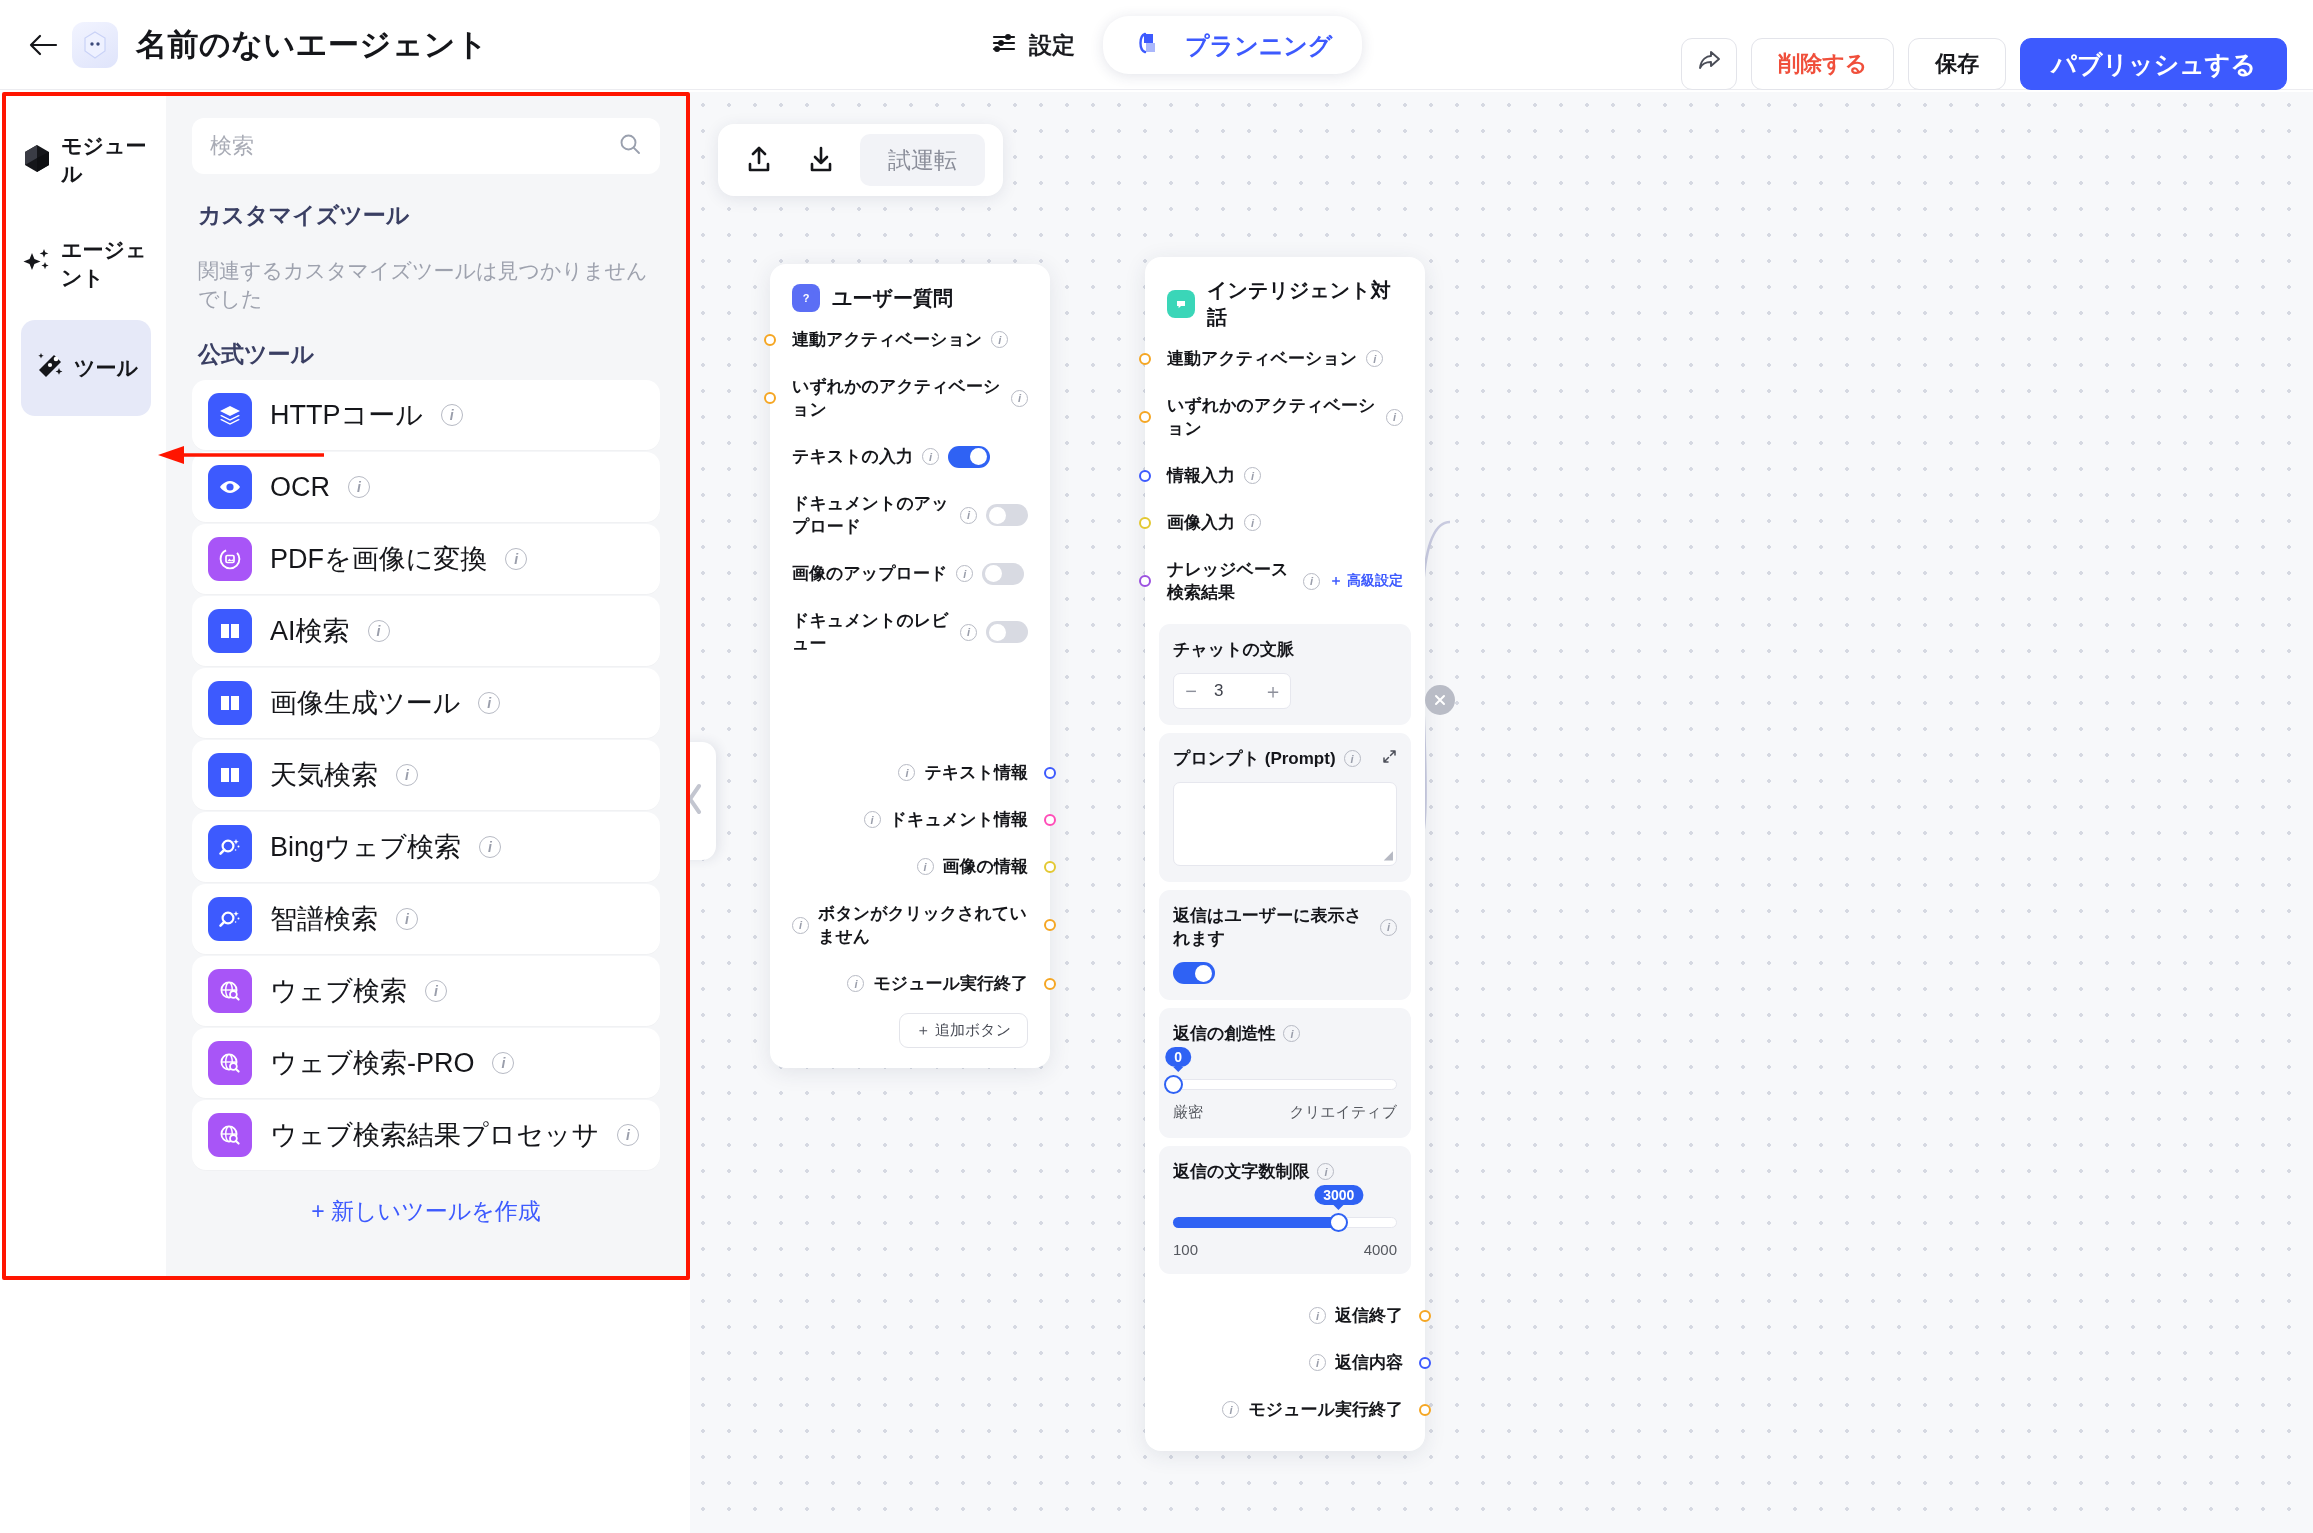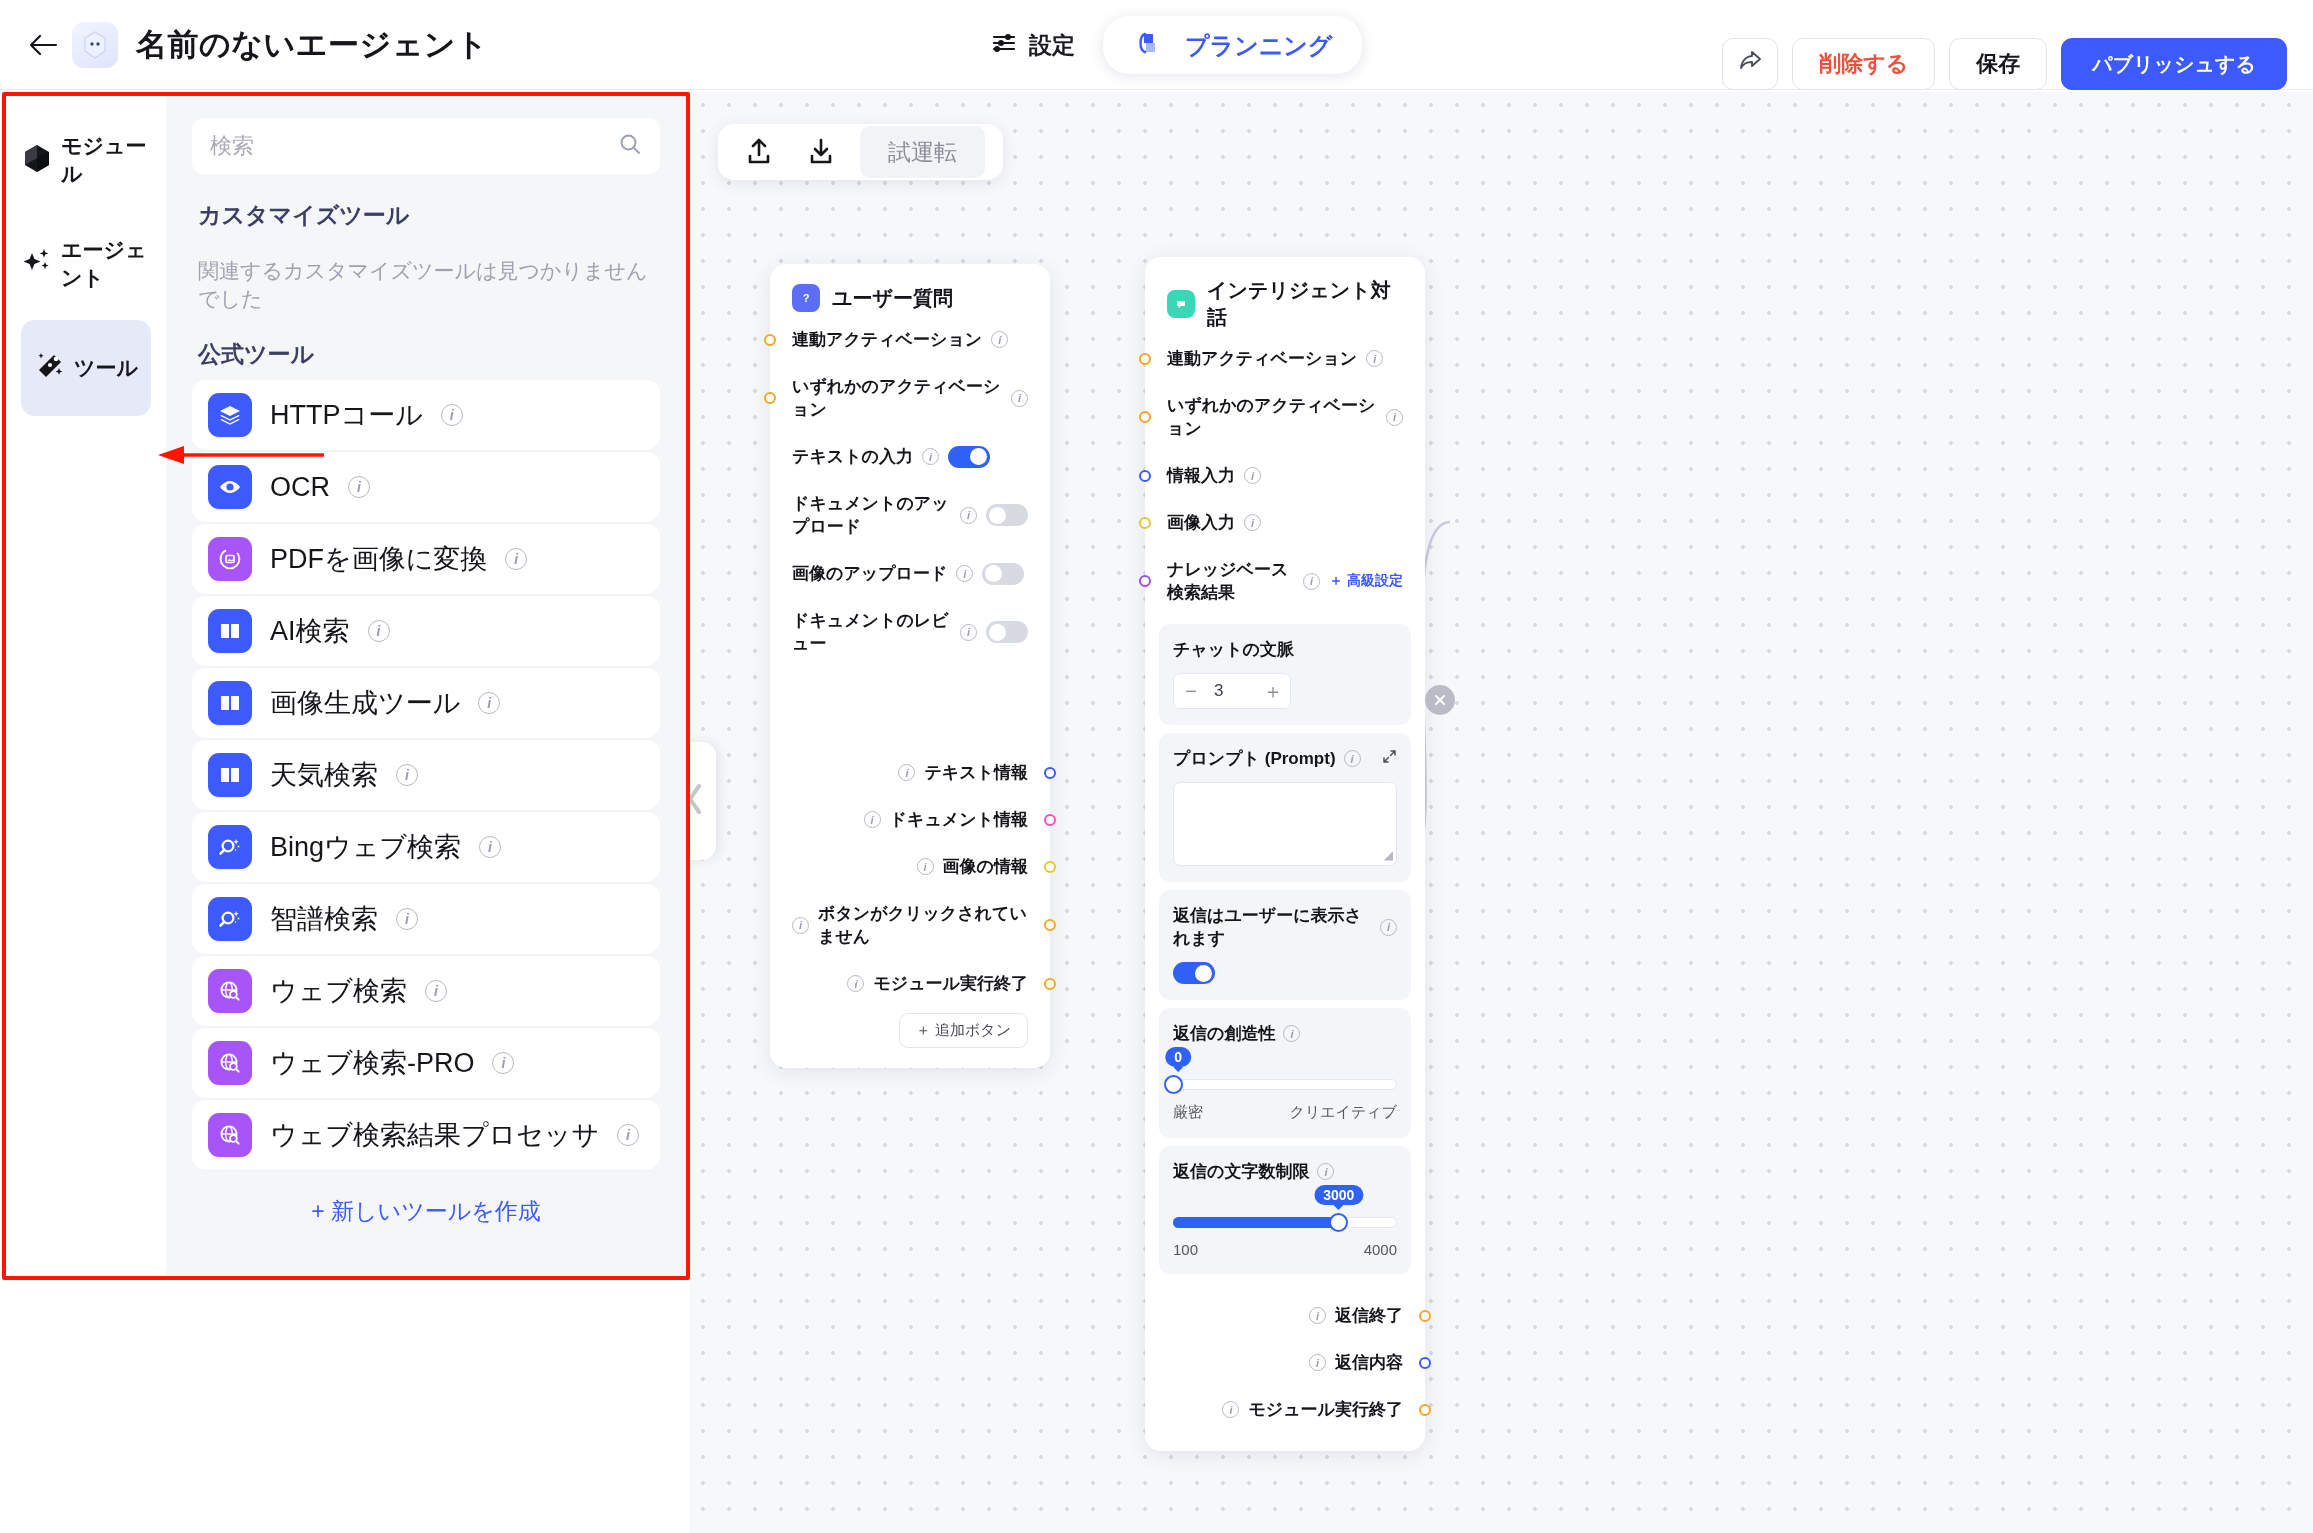--- a/index.html
+++ b/index.html
@@ -50,21 +50,21 @@
     width:56px; height:52px; border:1px solid #e3e4ea; border-radius:11px;
     background:#fff; display:flex; align-items:center; justify-content:center; cursor:pointer;
   }
   .hbtn {
     height:52px; border-radius:11px; border:1px solid #e3e4ea; background:#fff;
     display:flex; align-items:center; justify-content:center; cursor:pointer;
     font-size:22px; font-weight:700; padding: 0 26px;
   }
   .hbtn.danger { color:#f04f3b; }
   .hbtn.plain { color:#17181c; }
-  .hbtn.primary { background:#3d5afe; color:#fff; border-color:#3d5afe; padding:0 30px; font-size:20px;margin-top:28px; }
+  .hbtn.primary { background:#3d5afe; color:#fff; border-color:#3d5afe; padding:0 30px; font-size:25px;margin-top:28px; }
 
   
   .left-panel {
     position:absolute; left:2px; top:92px; width:688px; height:1188px;
     background:#fff; border:4px solid #ff1500; border-radius:2px;
     display:flex; overflow:hidden;
   }
   .rail {
     width:160px; flex:0 0 160px; background:#fff; padding-top:16px;
     display:flex; flex-direction:column; align-items:center; gap:8px;
@@ -118,21 +118,21 @@
 
   
   .canvas {
     position:absolute; left:690px; top:92px; right:0; bottom:0;
     background-color:#f7f8fa;
     background-image: radial-gradient(#d6d9e2 1.6px, transparent 1.6px);
     background-size: 26px 26px;
     overflow:hidden;
   }
   .canvas-toolbar {
-    position:absolute; left:28px; top:32px; height:56px; background:#fff;
+    position:absolute; left:28px; top:32px; height:72px; background:#fff;
     border-radius:16px; display:flex; align-items:center; padding:0 18px; gap:16px;
     box-shadow:0 3px 16px rgba(40,50,90,.10);
   }
   .ct-ic { width:46px; height:46px; display:flex; align-items:center; justify-content:center; cursor:pointer; }
   .ct-run {
     height:52px; background:#f2f3f7; border-radius:10px; display:flex; align-items:center;
     padding:0 28px; font-size:23px; color:#8a8d99; cursor:pointer; font-weight:400;
   }
   .collapse-handle {
     position:absolute; left:-16px; top:650px; width:42px; height:118px;

